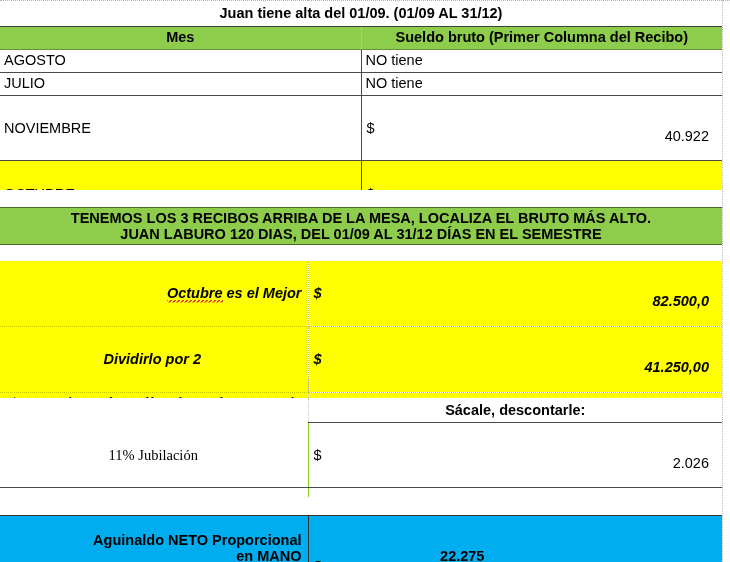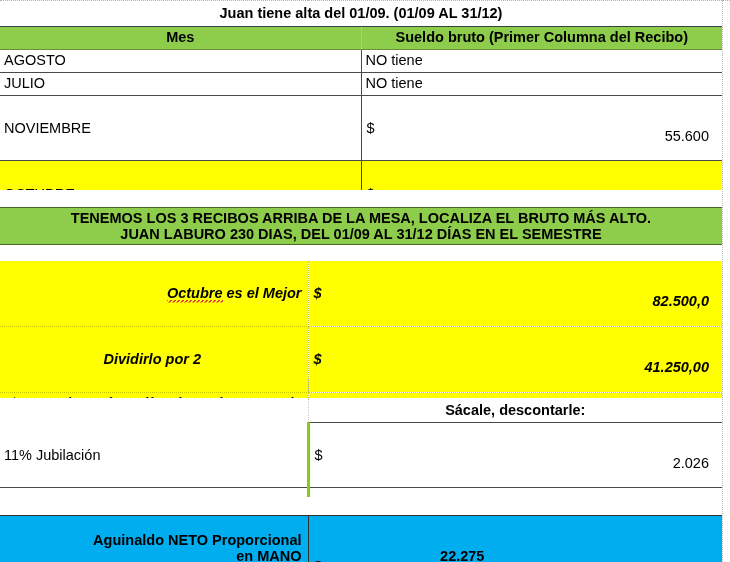--- a/index.html
+++ b/index.html
@@ -155,21 +155,21 @@
     font-weight: bold;
     font-size: 14.5px;
     border-bottom: 1px solid #4a4a4a;
   }
   .sub td.col-a { border-right: 1px dotted #c8c8c8; border-bottom: none; }
   .drow td {
     height: 23px;
     background: #ffffff;
     border-bottom: 1px solid #4a4a4a;
   }
-  .drow td.col-a { text-align: left; border-right: 3px solid #84cc16; padding-right: 5px; }
+  .drow td.col-a { text-align: center; border-right: 1px solid #84cc16; padding-right: 5px; font-family: Liberation Serif, serif; }
 
   
   .sec5 { position: absolute; left: 0; top: 515px; }
   .blue td {
     height: 46px;
     background: #00AEEF;
     font-weight: bold;
     font-size: 17px;
     line-height: 1.2;
     border-top: 1px solid #333333;
@@ -213,21 +213,21 @@
       <td class="col-b">NO tiene</td>
     </tr>
     <tr class="mrow">
       <td class="col-a">JULIO</td>
       <td class="col-b">NO tiene</td>
     </tr>
     <tr class="mrow">
       <td class="col-a">NOVIEMBRE</td>
       <td class="col-b money">
         <span class="cur">$</span>
-        <span class="amt">55.600</span>
+        <span class="amt">40.922</span>
       </td>
     </tr>
     <tr class="mrow hl">
       <td class="col-a">OCTUBRE</td>
       <td class="col-b money">
         <span class="cur">$</span>
         <span class="amt">82.500</span>
       </td>
     </tr>
     <tr class="mrow">
@@ -246,21 +246,21 @@
       </td>
     </tr>
   </tbody>
     </table>
 
   <div class="spacer" style="top:190px; height:17px;"></div>
 
   <table class="tbl sec2">
     <tbody>
         <tr class="banner">
-      <td colspan="2"><span>TENEMOS LOS 3 RECIBOS ARRIBA DE LA MESA, LOCALIZA EL BRUTO MÁS ALTO.</span><br><span>JUAN LABURO 230 DIAS, DEL 01/09 AL 31/12 DÍAS EN EL SEMESTRE</span></td>
+      <td colspan="2"><span>TENEMOS LOS 3 RECIBOS ARRIBA DE LA MESA, LOCALIZA EL BRUTO MÁS ALTO.</span><br><span>JUAN LABURO 120 DIAS, DEL 01/09 AL 31/12 DÍAS EN EL SEMESTRE</span></td>
     </tr>
   </tbody>
     </table>
 
   <div class="spacer" style="top:245px; height:16px;"></div>
 
   <table class="tbl sec3">
     <tbody>
         <tr class="yrow">
       <td class="col-a"><span class="spell">Octubre</span> es el Mejor</td>

